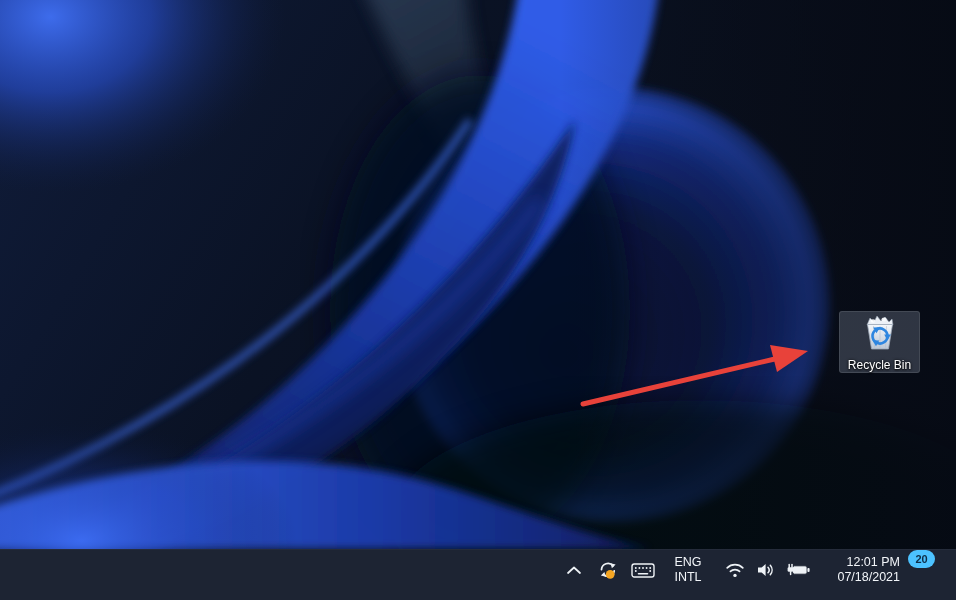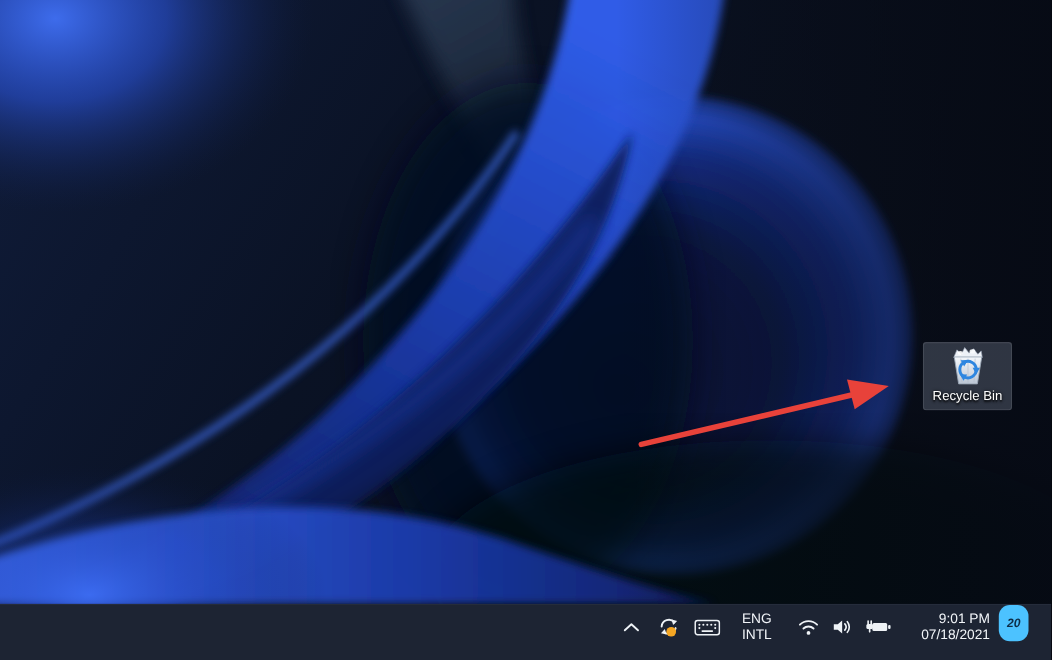--- a/index.html
+++ b/index.html
@@ -16,21 +16,21 @@
   
   .arrow-layer { position:absolute; left:0; top:0; width:956px; height:549px; pointer-events:none; }
 
   
   .desktop-icon {
     position:absolute; left:839px; top:311px; width:81px; height:62px;
     background:rgba(190,205,228,0.22);
     border:1px solid rgba(255,255,255,0.10);
     border-radius:3px;
     display:flex; flex-direction:column; align-items:center;
-    padding-top:1px; cursor:default;
+    padding-top:1px; cursor:default;justify-content:space-between;
   }
   .desktop-icon .glyph { width:44px; height:40px; }
   .desktop-icon .label {
     font-size:12px; line-height:14px; color:#ffffff;
     text-shadow:0 1px 2px rgba(0,0,0,0.95), 0 0 3px rgba(0,0,0,0.8);
     white-space:nowrap;
   }
 
   
   .taskbar {
@@ -46,22 +46,22 @@
   .tbtn svg { display:block; }
   .btn-chevron  { width:22px; margin-right:10px; }
   .btn-sync     { width:26px; margin-right:9px;  }
   .btn-keyboard { width:26px; margin-right:14px; }
   .btn-lang     { width:36px; margin-right:18px; flex-direction:column; }
   .btn-lang .lang-line { font-size:12.5px; line-height:15px; color:#f2f5f9; text-align:center; }
   .btn-status   { width:88px; margin-right:18px; gap:11px; }
   .btn-clock    { width:70px; margin-right:8px; flex-direction:column; align-items:flex-end; }
   .btn-clock .clock-line { font-size:12.5px; line-height:15px; color:#f2f5f9; text-align:right; white-space:nowrap; }
   .badge {
-    width:27px; height:33px; border-radius:10px; background:#4cc2ff;
-    display:flex; align-items:center; justify-content:center;font-style:italic;
+    width:27px; height:18px; border-radius:10px; background:#4cc2ff;
+    display:flex; align-items:center; justify-content:center;
   }
   .badge span { font-size:11px; font-weight:bold; color:#0d2d47; }
 </style>
 </head>
 <body>
 
 <div class="screen">
 
   <div class="wallpaper">
     <svg width="956" height="549" viewBox="0 0 956 549">
@@ -248,21 +248,21 @@
             <rect x="21.4" y="6.1" width="2.2" height="3.8" rx="1" fill="#eef2f6"></rect>
             <line x1="3.2" y1="2.6" x2="3.2" y2="5.4" stroke="#eef2f6" stroke-width="1.5" stroke-linecap="round"></line>
             <line x1="6" y1="2.6" x2="6" y2="5.4" stroke="#eef2f6" stroke-width="1.5" stroke-linecap="round"></line>
             <rect x="1.6" y="5.2" width="6" height="4.6" rx="1.4" fill="#eef2f6"></rect>
             <line x1="4.6" y1="9.8" x2="4.6" y2="12.4" stroke="#eef2f6" stroke-width="1.5" stroke-linecap="round"></line>
           </svg>
         </span>
       </div>
 
       <div class="tbtn btn-clock">
-        <div class="clock-line">9:01 PM</div>
+        <div class="clock-line">12:01 PM</div>
         <div class="clock-line">07/18/2021</div>
       </div>
 
       <div class="badge">
         <span>20</span>
       </div>
 
     </div>
   </div>
 

